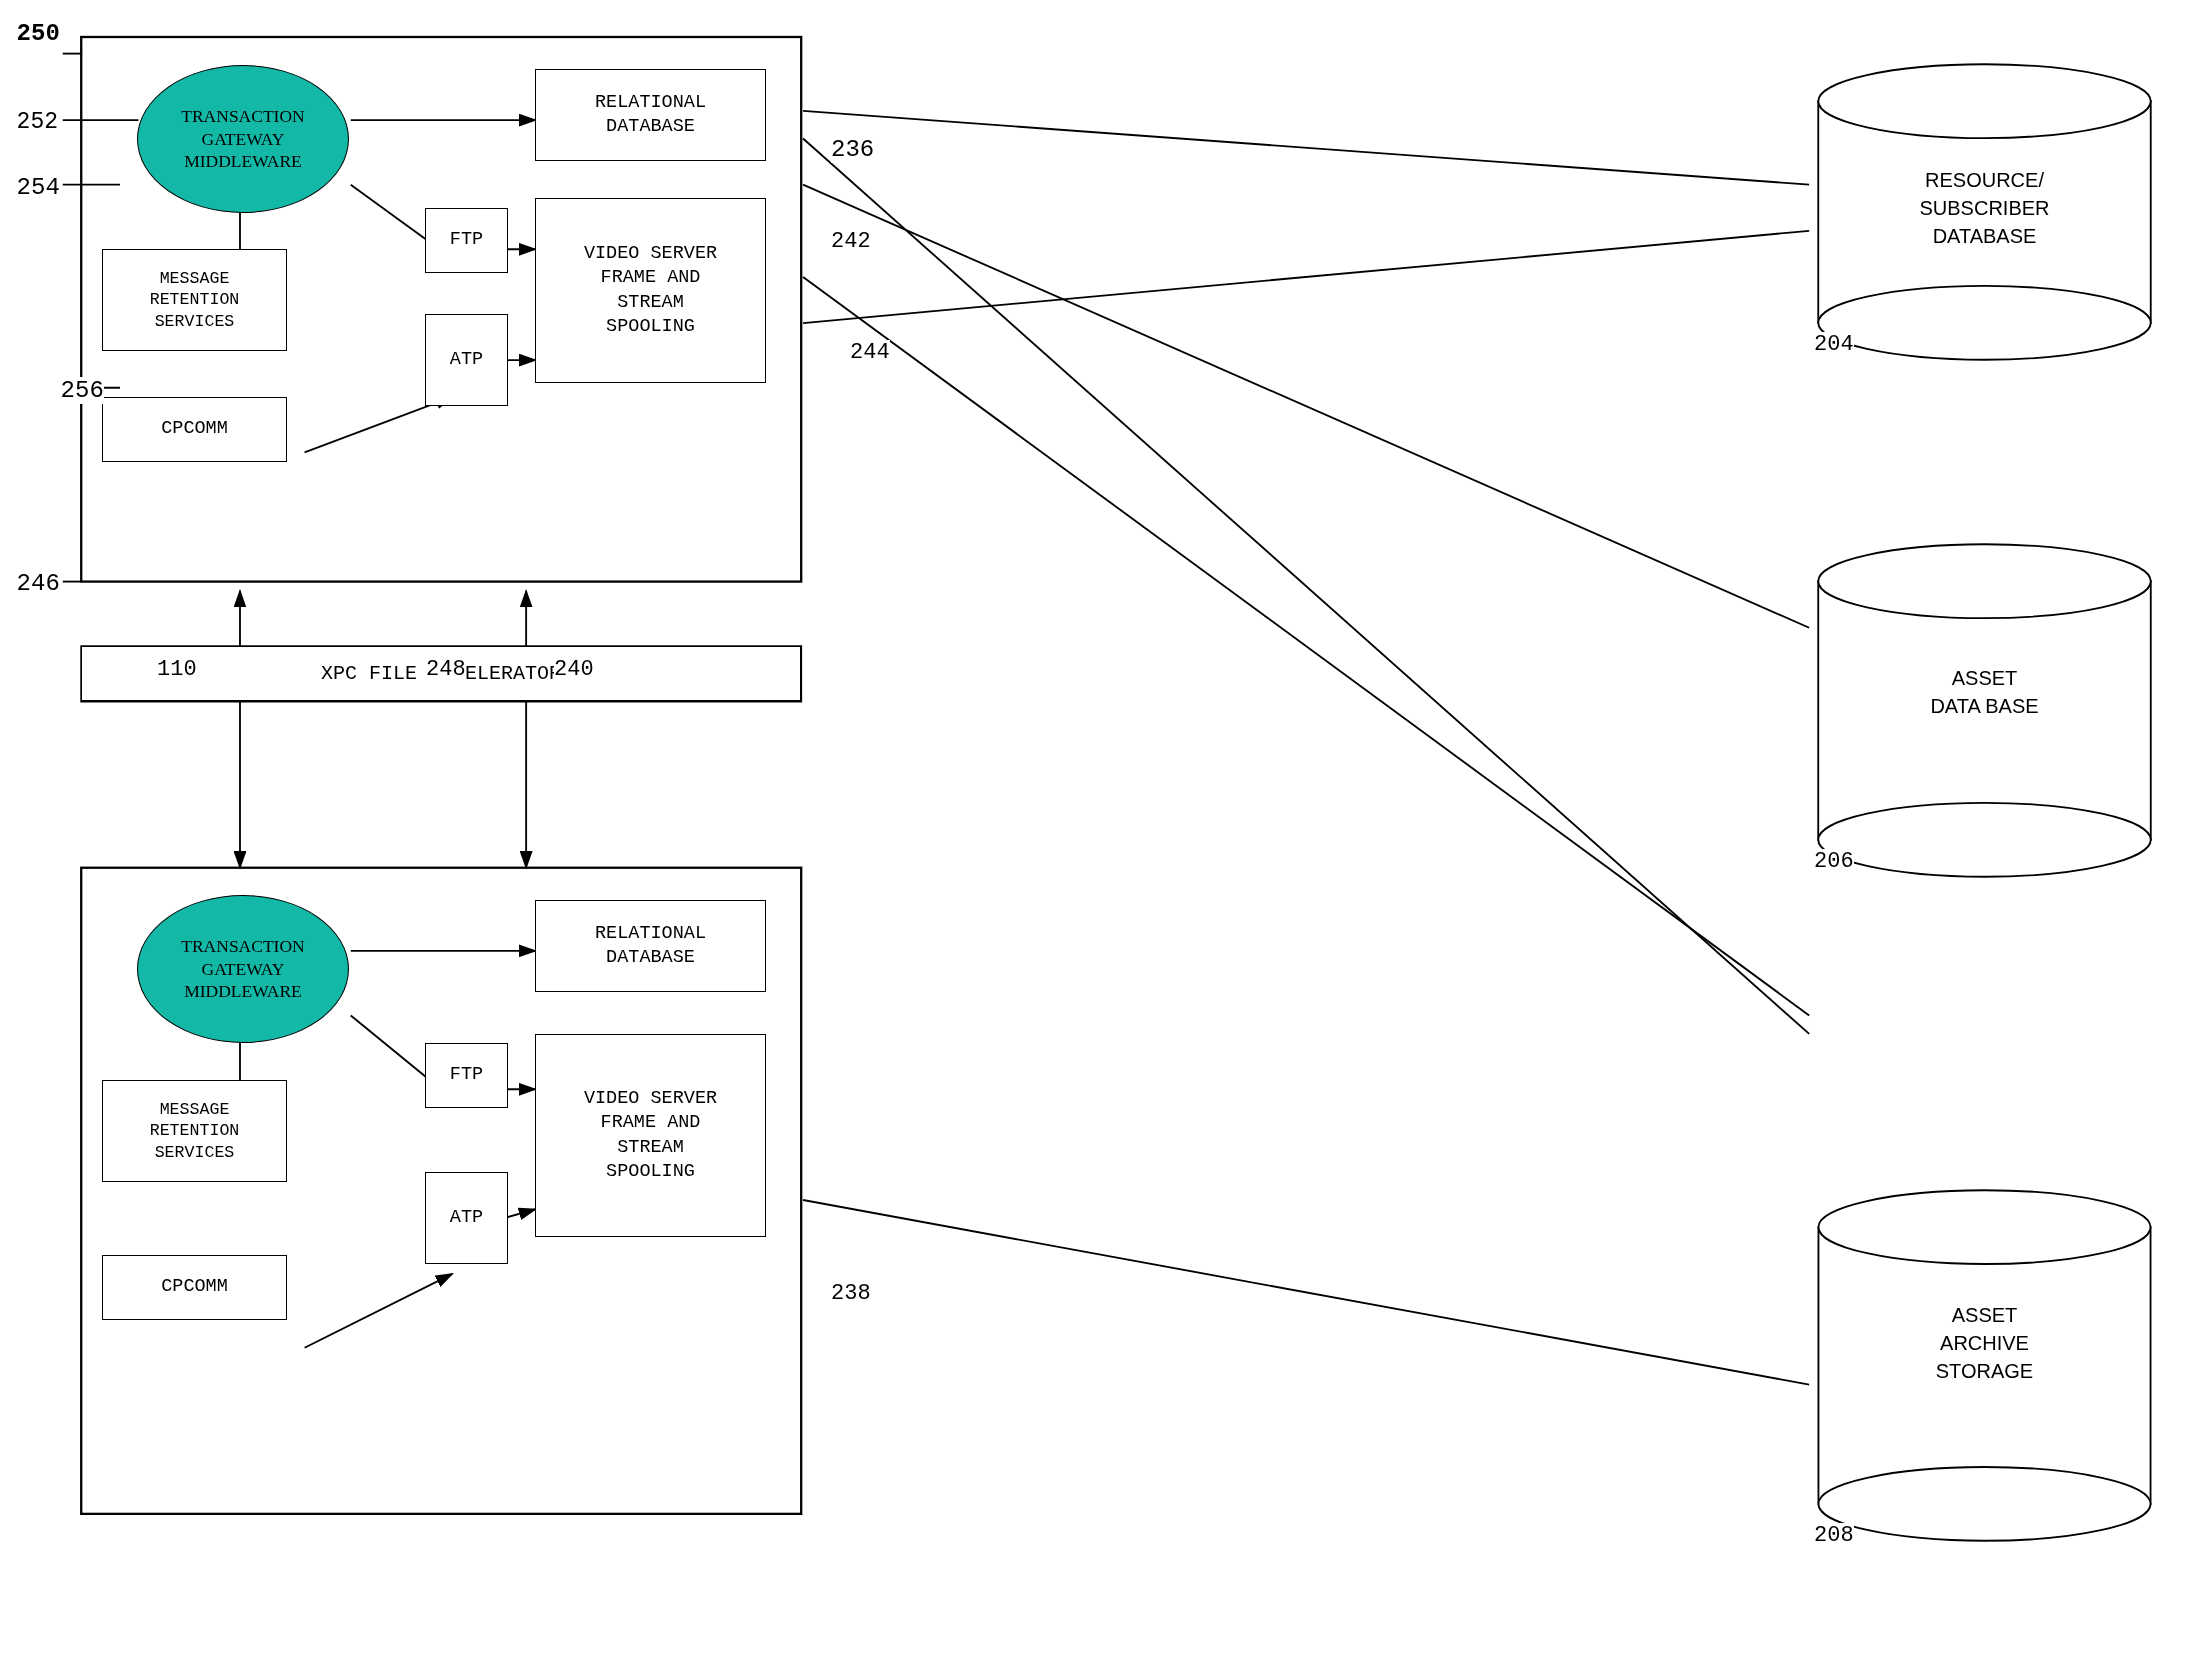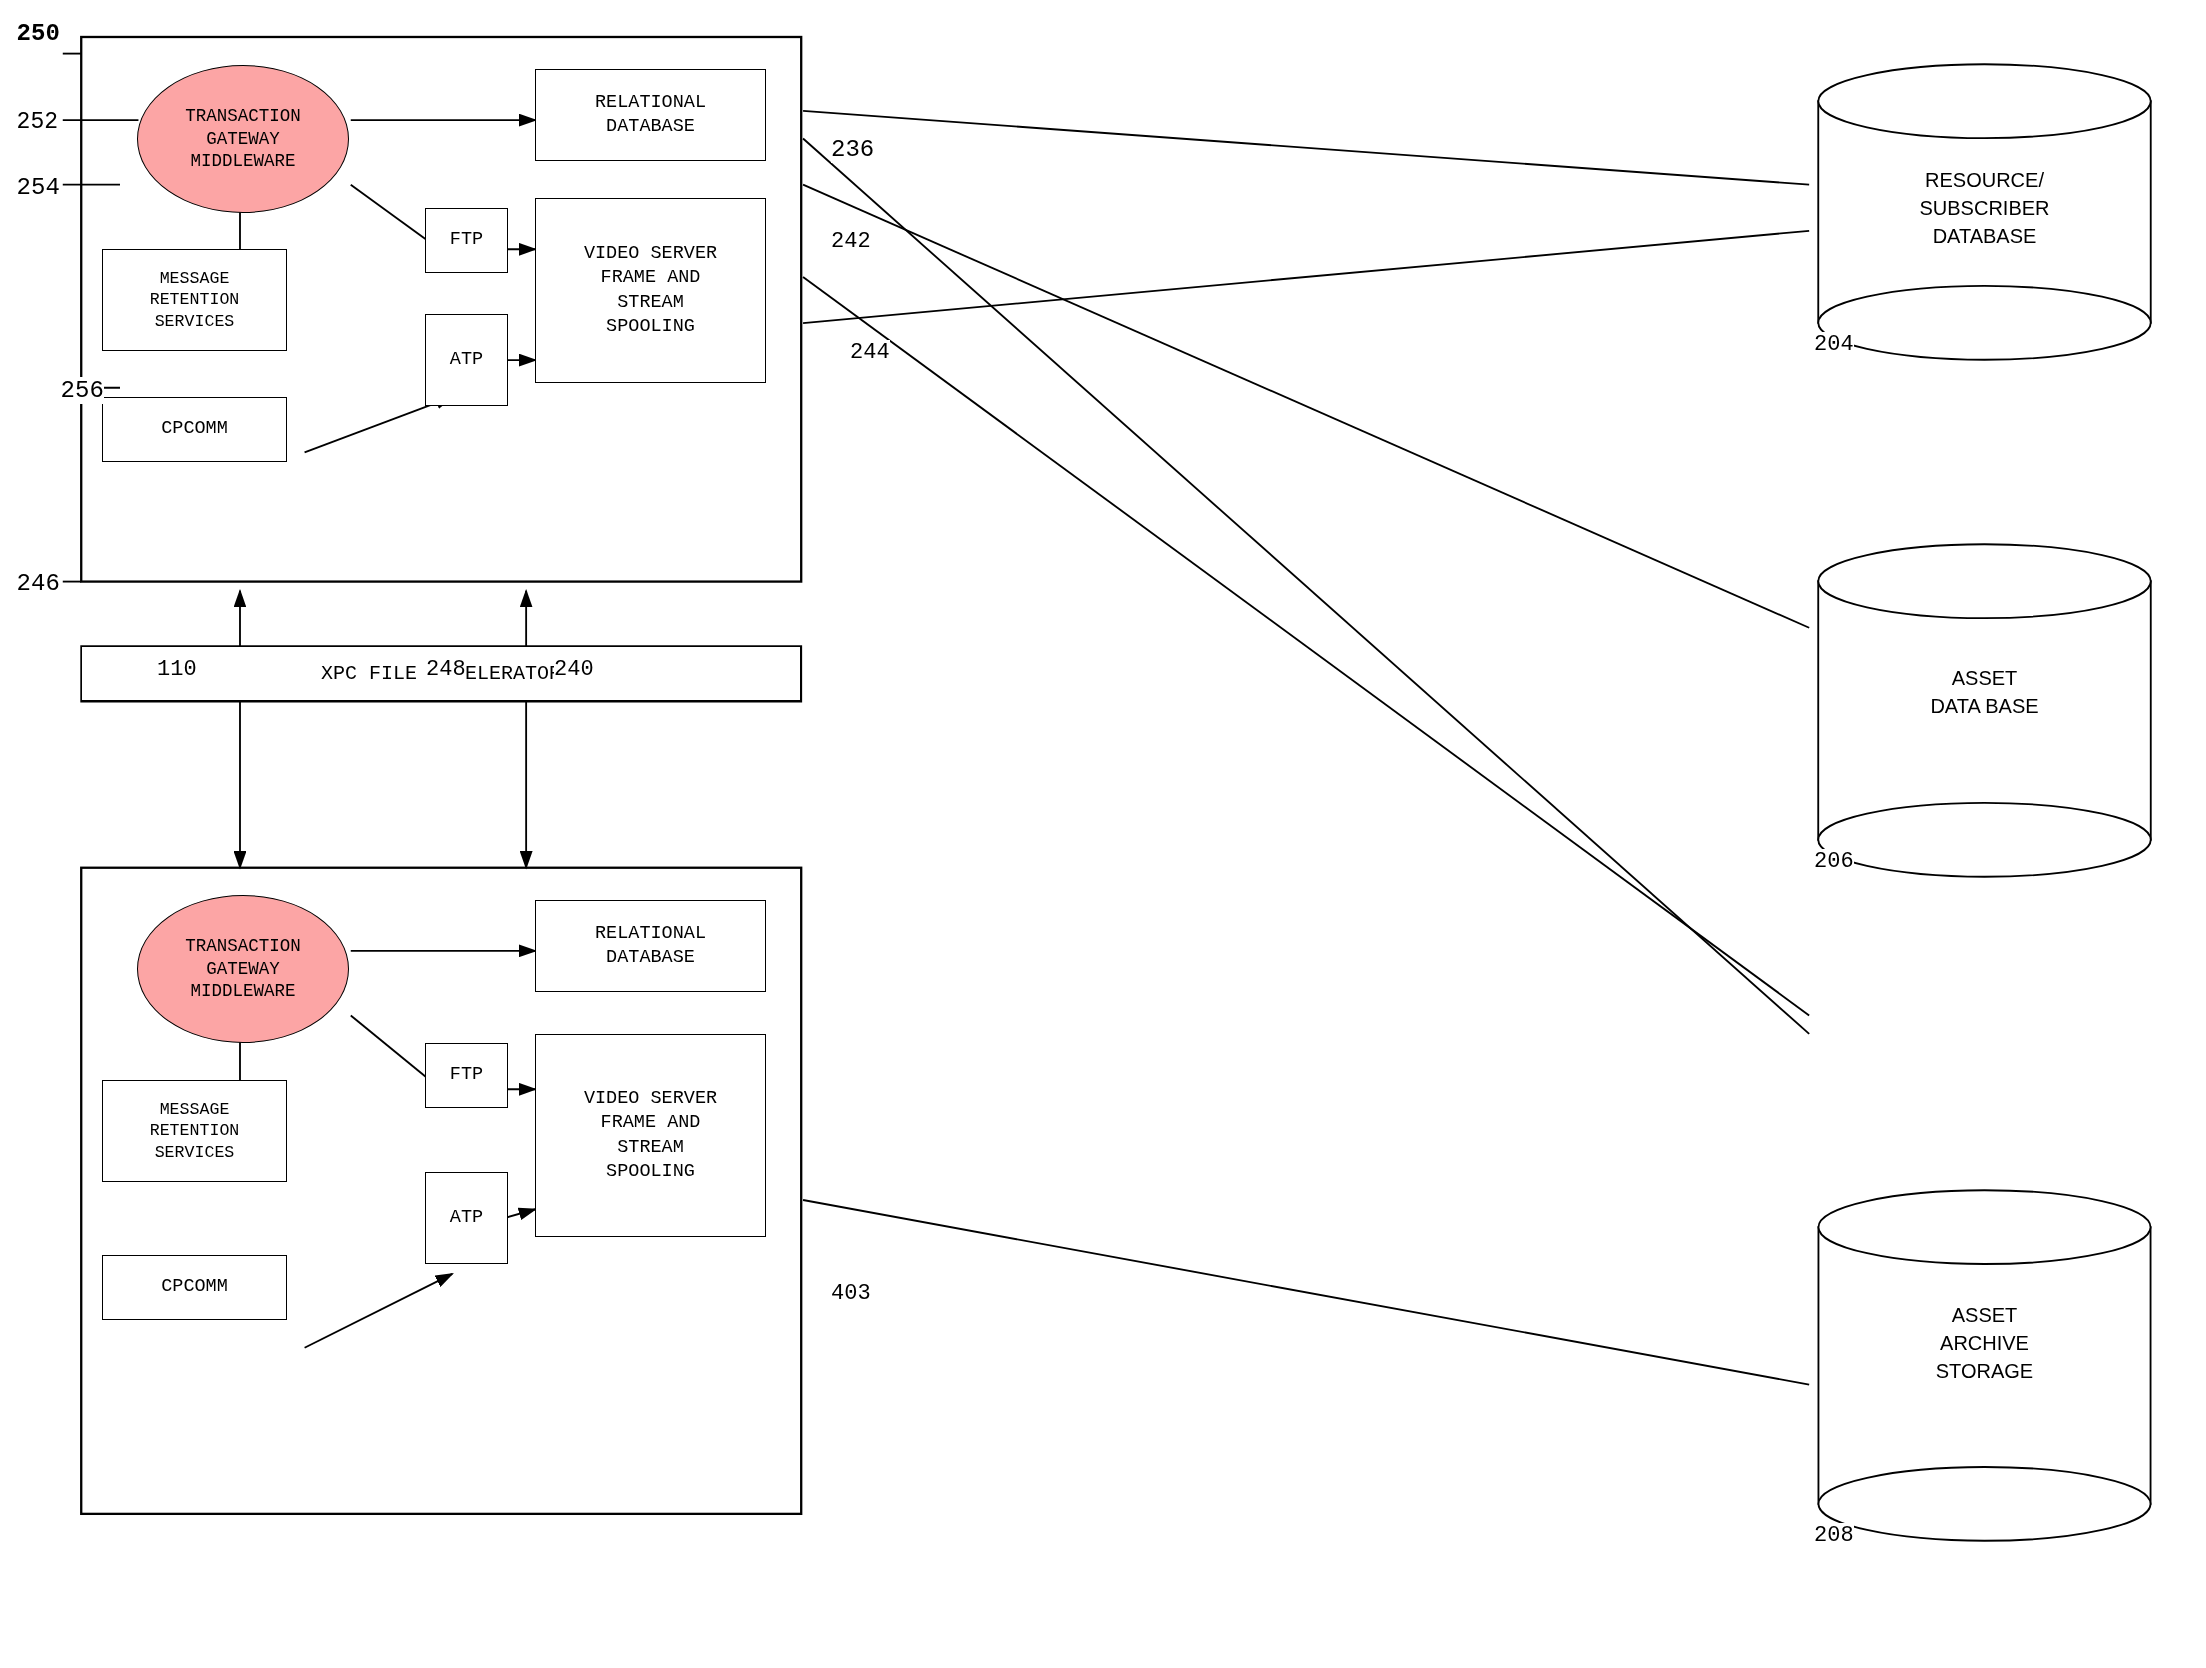--- a/index.html
+++ b/index.html
@@ -26,29 +26,29 @@
       align-items: center;
       justify-content: center;
       text-align: center;
       font-size: 20px;
       line-height: 1.3;
       font-family: 'Courier New', Courier, monospace;
     }
     .oval {
       position: absolute;
       border: 1.8px solid #000;
-      background: #fca5a5;
+      background: #14b8a6;
       border-radius: 50%;
       display: flex;
       align-items: center;
       justify-content: center;
       text-align: center;
       font-size: 18.5px;
       line-height: 1.3;
-      font-family: Liberation Mono, monospace;
+      font-family: Liberation Serif, serif;
     }
     
     .label {
       position: absolute;
       font-size: 20px;
       font-family: 'Courier New', Courier, monospace;
       background: #fff;
       white-space: nowrap;
     }
     
@@ -302,17 +302,17 @@
 
   <div class="label" style="left:831px; top:229px; font-size:22px;">
     <span>242</span>
   </div>
 
   <div class="label" style="left:850px; top:340px; font-size:22px;">
     <span>244</span>
   </div>
 
   <div class="label" style="left:831px; top:1281px; font-size:22px;">
-    <span>403</span>
+    <span>238</span>
   </div>
 
 </div>
 
 
 </body></html>

